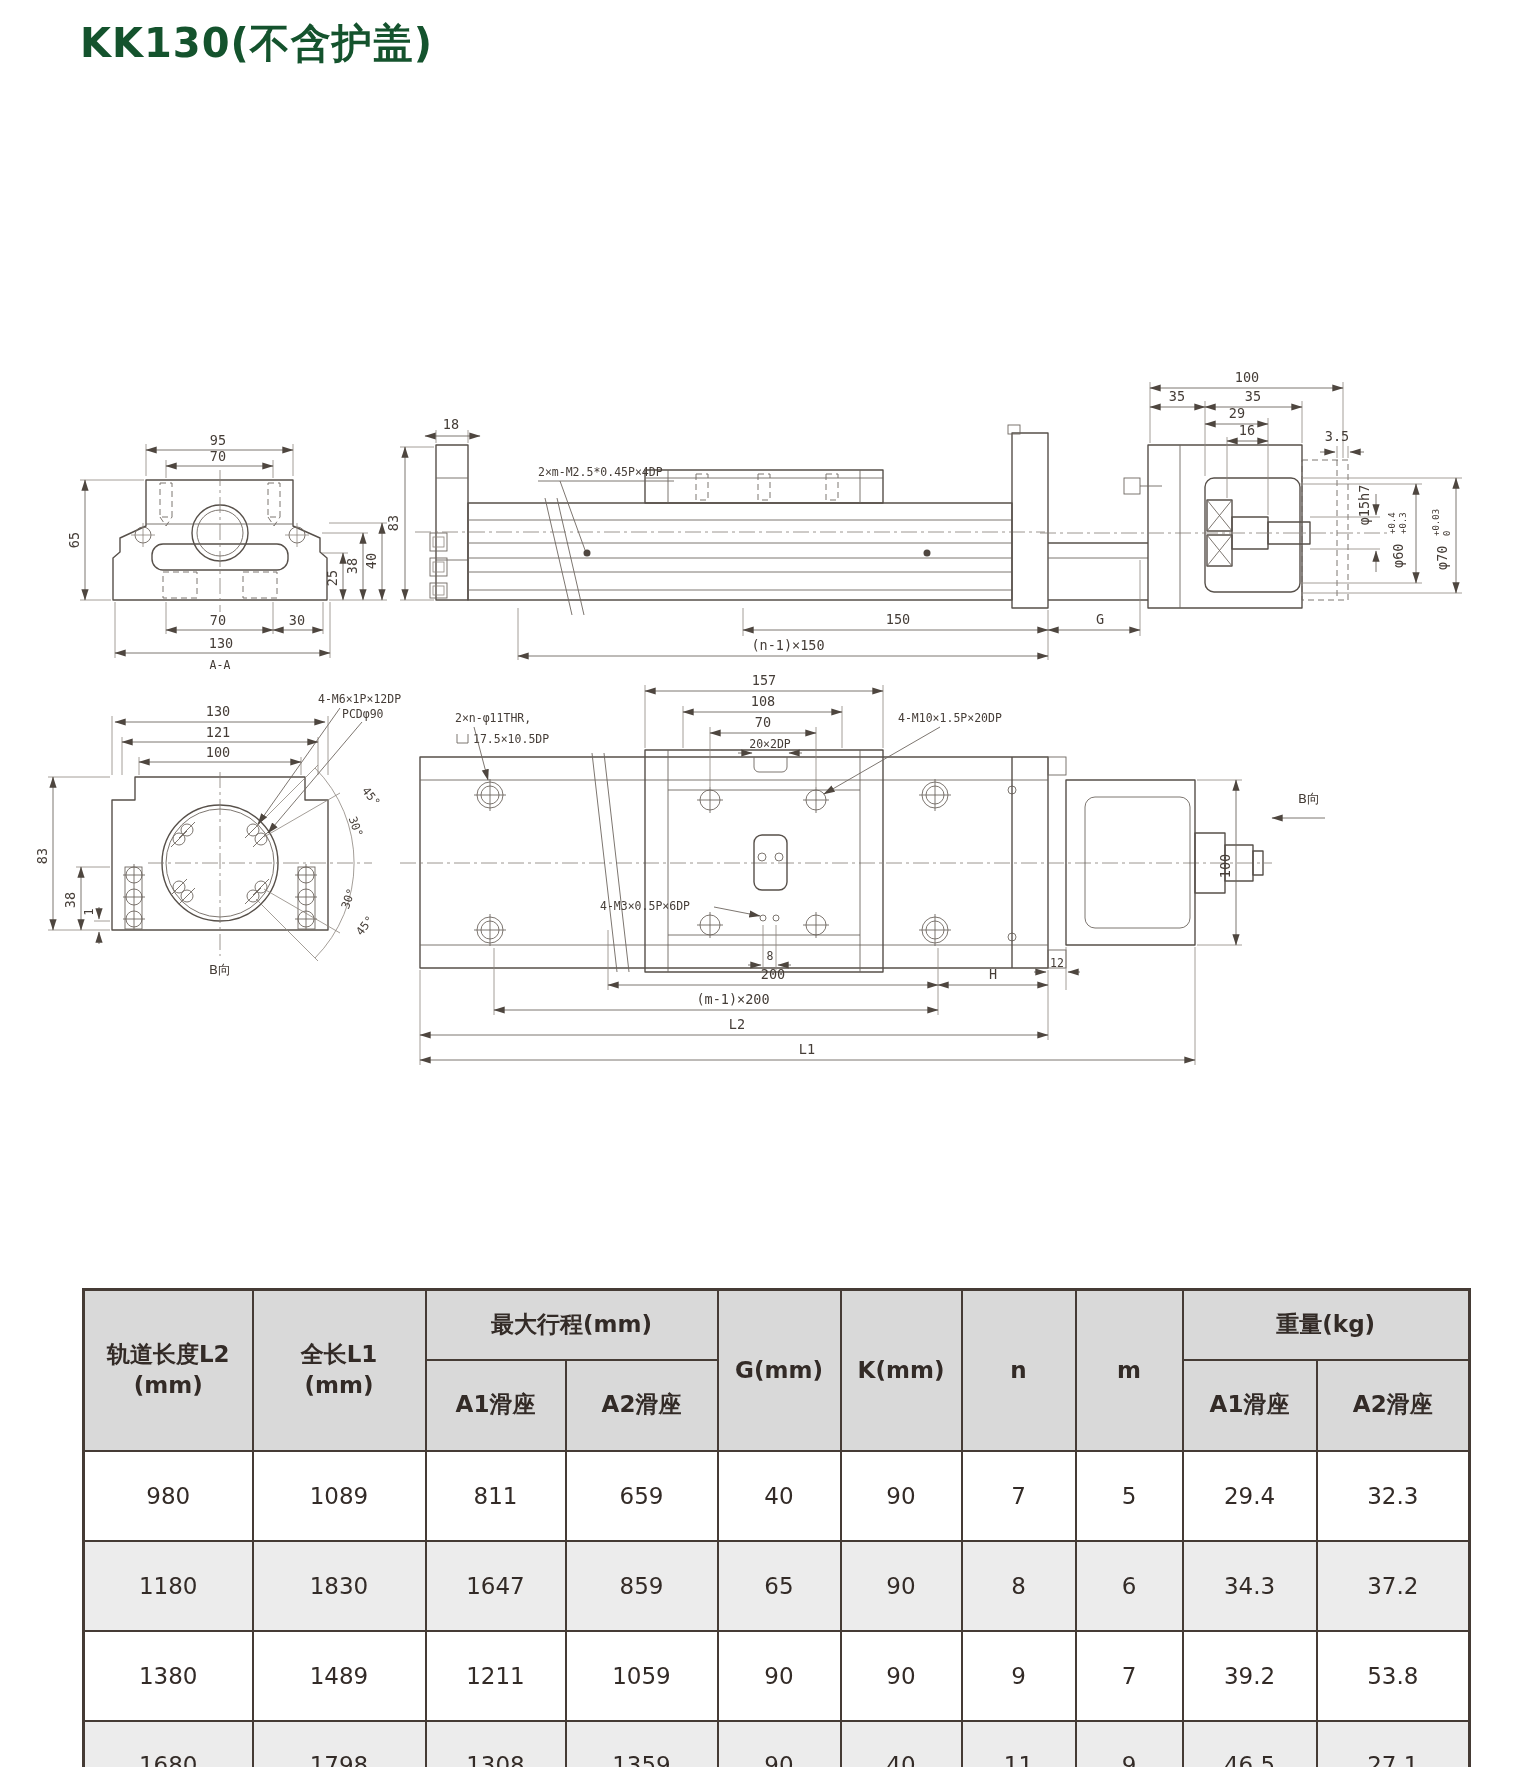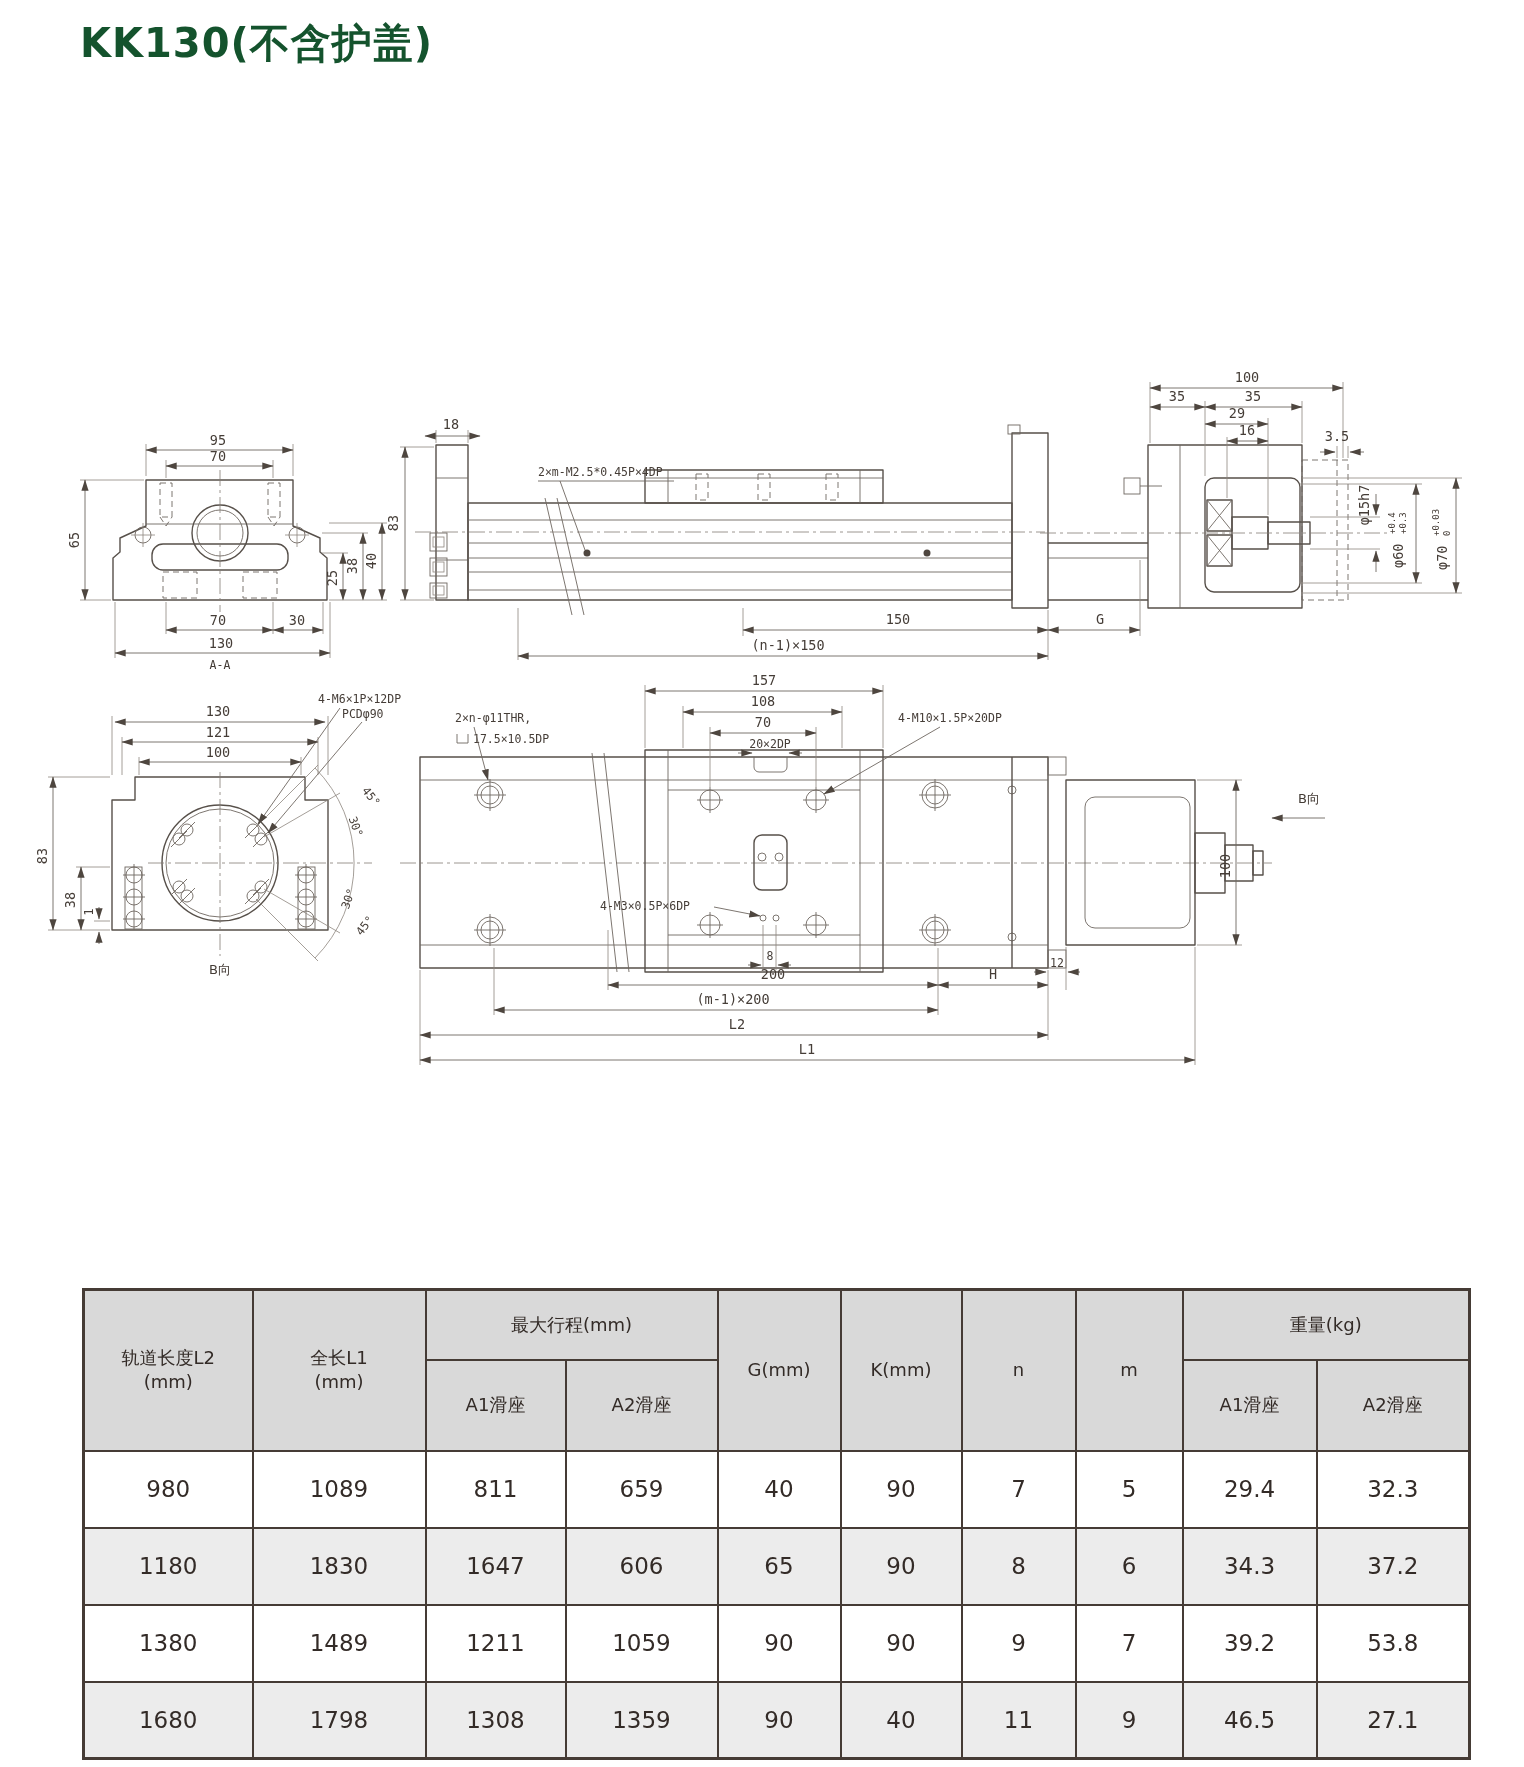--- a/index.html
+++ b/index.html
@@ -18,25 +18,25 @@
   .dot{fill:#4e463f;}
   text.d{font-family:"DejaVu Sans Mono",monospace;font-size:13.5px;fill:#453d37;text-anchor:middle;}
   text.sm{font-size:11.5px;}
   text.st{text-anchor:start;}
   text.cn{font-family:"DejaVu Sans",sans-serif;font-size:13px;}
   
   #spec-table{position:absolute;left:82px;top:1288px;border-collapse:collapse;table-layout:fixed;
     font-family:"DejaVu Sans",sans-serif;color:#332b27;}
   #spec-table,#spec-table td,#spec-table th{border:2px solid #453b35;}
   #spec-table{border-width:3px;}
-  #spec-table th{background:#d9d9d9;font-size:18px;font-weight:400;text-align:center;vertical-align:middle;line-height:1.35;}
+  #spec-table th{background:#d9d9d9;font-size:23px;font-weight:700;text-align:center;vertical-align:middle;line-height:1.35;}
   #spec-table td{font-size:23px;font-weight:400;text-align:center;vertical-align:middle;}
   #spec-table tr.r-even td{background:#ececec;text-align:center;}
   #spec-table tr.r-odd td{background:#ffffff;}
-  .h1{height:70px;} .h2{height:91px;} .hr{height:77px;}
+  .h1{height:70px;} .h2{height:91px;} .hr{height:90px;}
 </style>
 </head>
 <body>
 
 <div id="title">KK130(不含护盖)</div>
 
 <svg id="drawing-area" viewBox="0 0 1524 1100" xmlns="http://www.w3.org/2000/svg">
   <defs>
     <marker id="ar" viewBox="0 0 10 8" markerWidth="13" markerHeight="10" refX="9.5" refY="4" orient="auto-start-reverse">
       <path d="M0,0.8 L10,4 L0,7.2 Z" fill="#4e463f"></path>
@@ -503,21 +503,21 @@
       <td>90</td>
       <td>7</td>
       <td>5</td>
       <td>29.4</td>
       <td>32.3</td>
     </tr>
     <tr class="hr r-even">
       <td>1180</td>
       <td>1830</td>
       <td>1647</td>
-      <td>606</td>
+      <td>859</td>
       <td>65</td>
       <td>90</td>
       <td>8</td>
       <td>6</td>
       <td>34.3</td>
       <td>37.2</td>
     </tr>
     <tr class="hr r-odd">
       <td>1380</td>
       <td>1489</td>

